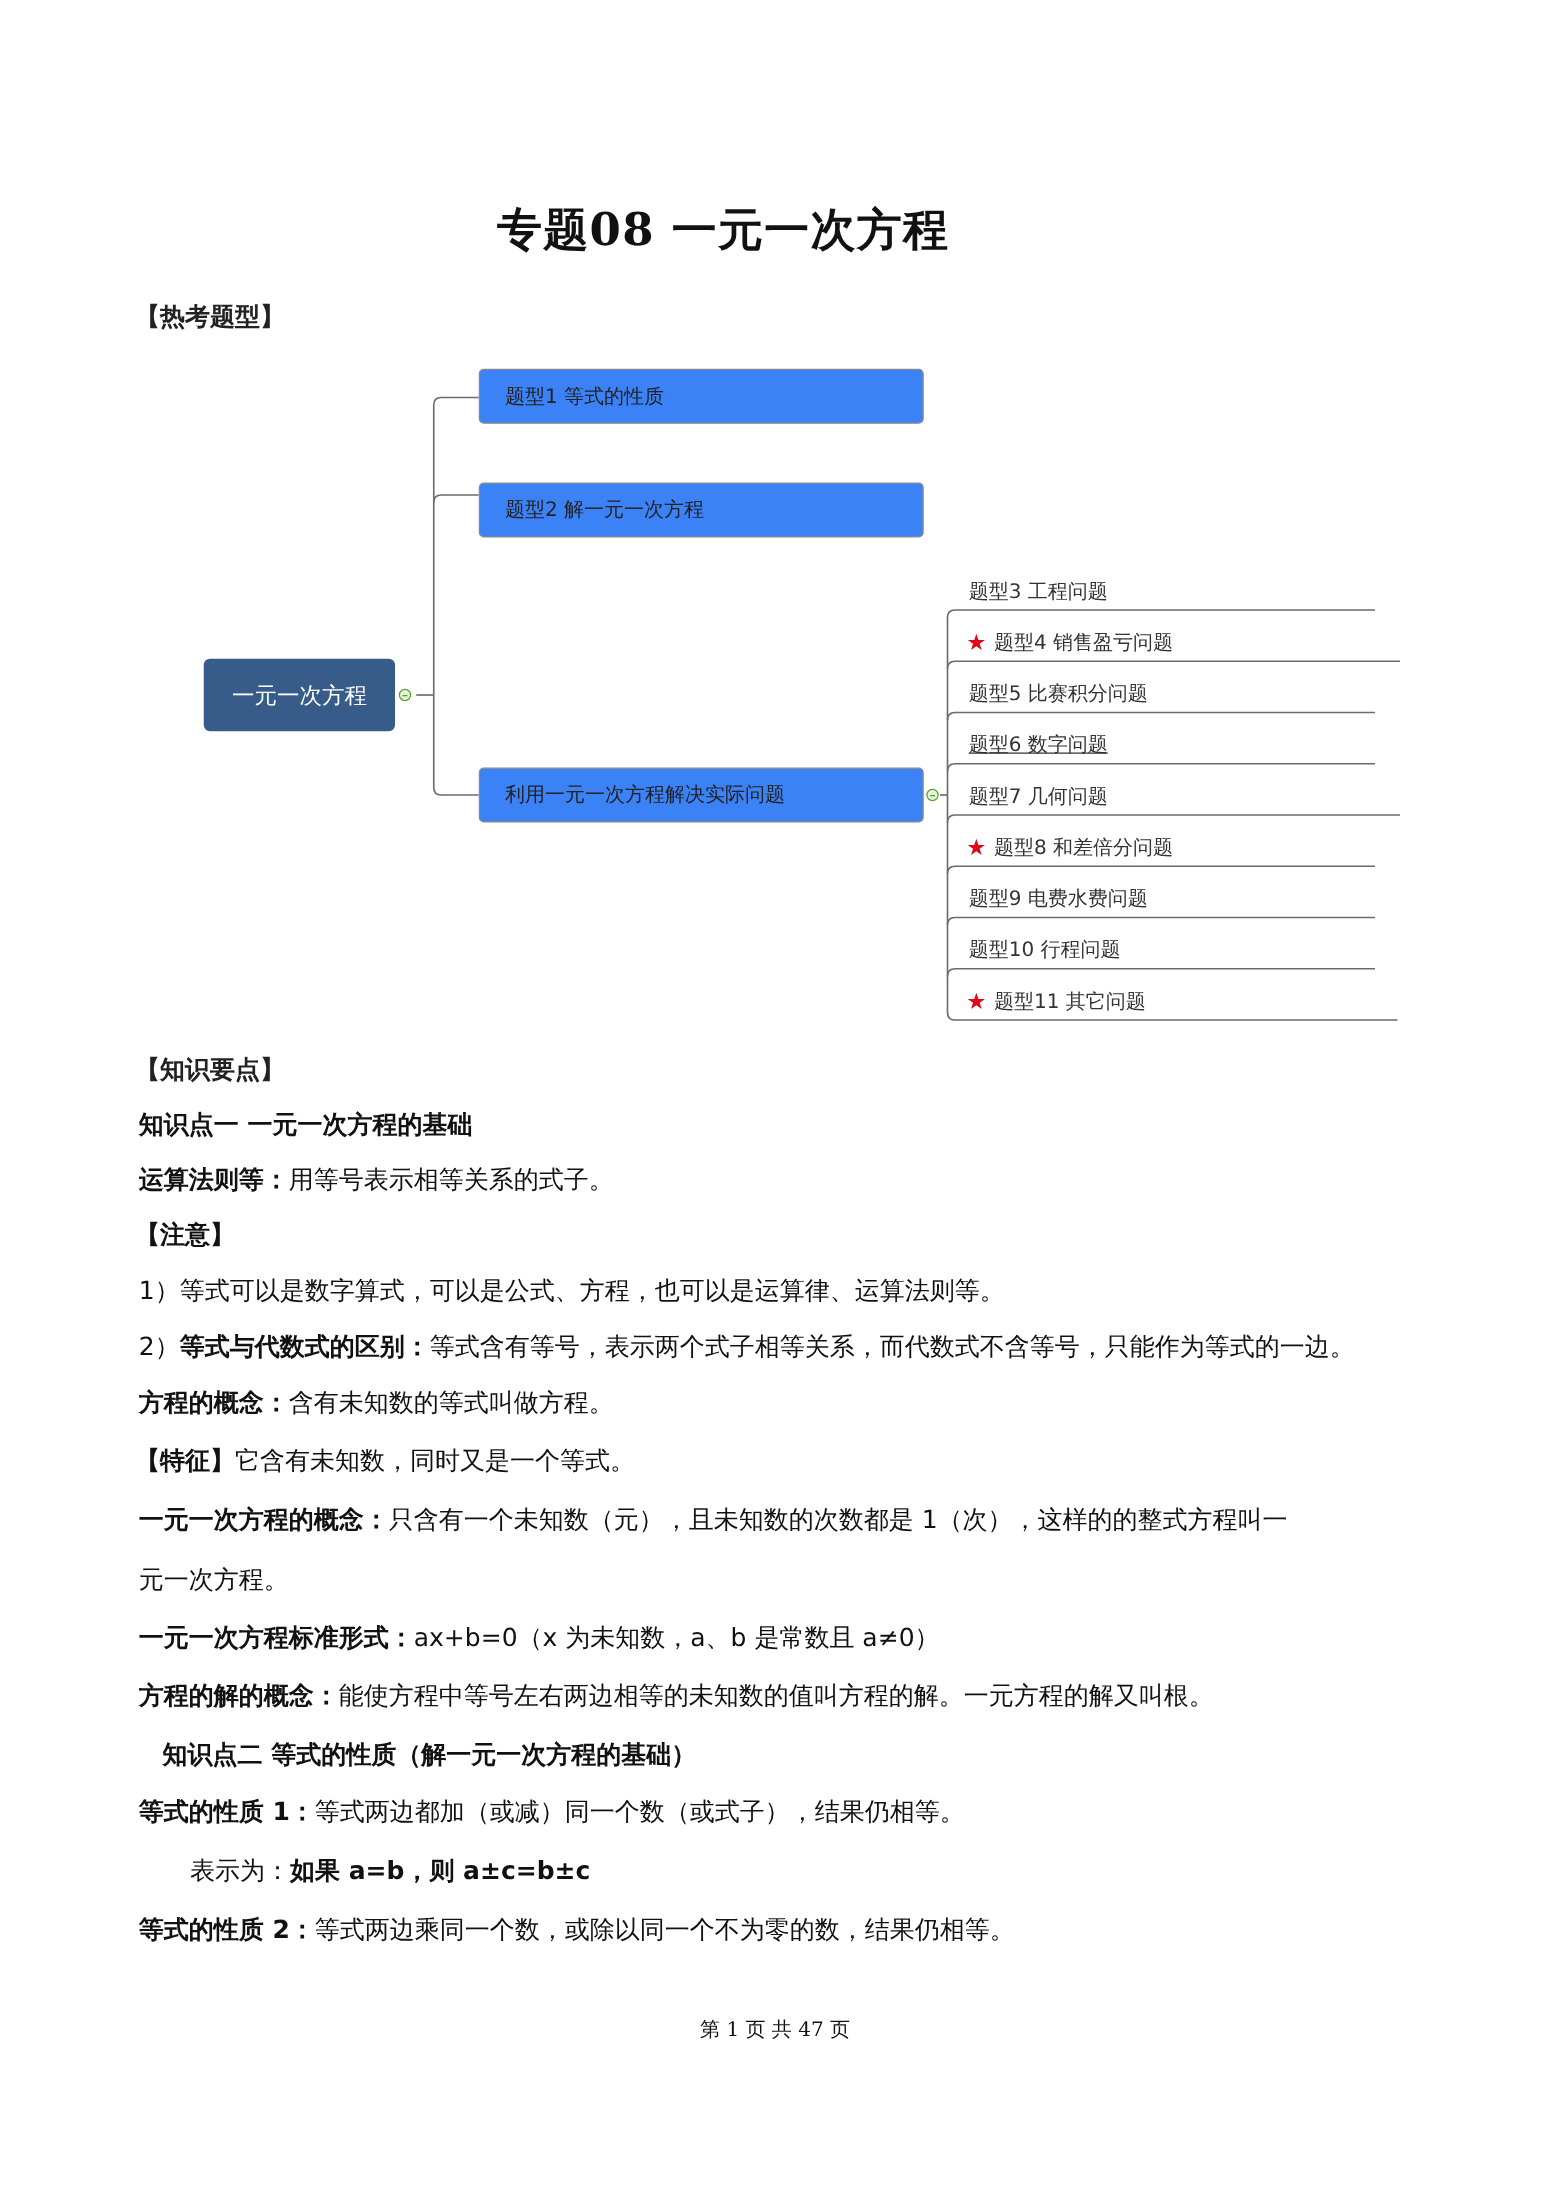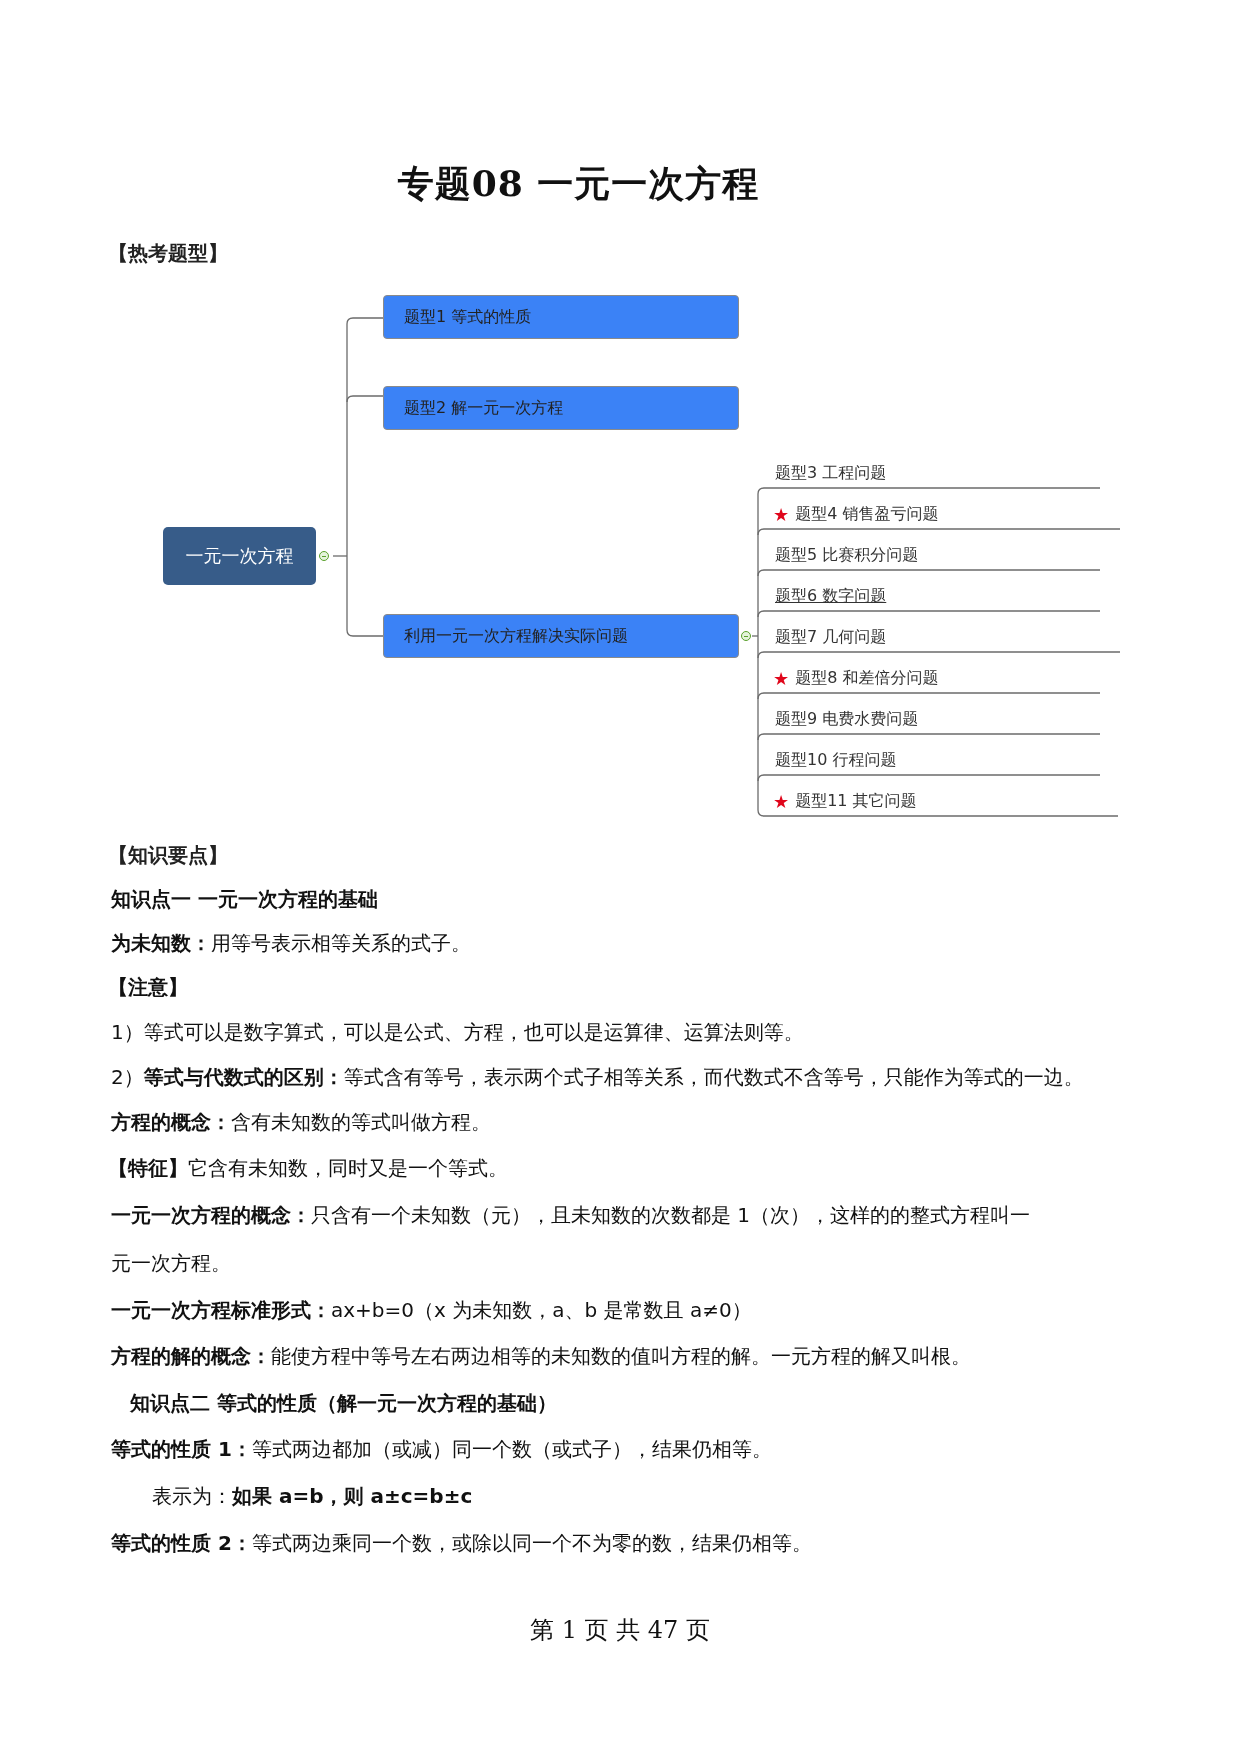--- a/index.html
+++ b/index.html
@@ -11,21 +11,21 @@
   .mm svg { position: absolute; left: 0; top: 0; }
   .root { position: absolute; left: 163px; top: 527px; width: 153px; height: 58px; background: #375C89; border-radius: 5px; color: #fff; font-size: 18px; display: flex; align-items: center; justify-content: center; pointer-events: auto; }
   .branch { position: absolute; left: 383px; width: 356px; height: 44px; background: #3b82f6; border: 1px solid #8a8a8a; border-radius: 4px; box-sizing: border-box; font-size: 16px; color: #222; display: flex; align-items: center; padding-left: 20px; pointer-events: auto; }
   .leaf { position: absolute; left: 775px; font-size: 16px; color: #333; display: flex; align-items: center; height: 24px; pointer-events: auto; }
   .star { color: #e0061b; font-size: 18px; margin-right: 6px; margin-left: -2px; }
   .toggle { position: absolute; width: 10px; height: 10px; border: 1px solid #5aa02c; border-radius: 50%; background: #e4f3da; box-sizing: border-box; pointer-events: auto; }
   .toggle::after { content: ""; position: absolute; left: 2px; right: 2px; top: 3.5px; height: 1px; background: #5aa02c; }
   
   .line { position: absolute; left: 111px; font-size: 20px; color: #111; white-space: nowrap; }
   .b { font-weight: bold; }
-  .footer { position: absolute; top: 1614px; left: 0; width: 1240px; text-align: center; font-family: "DejaVu Serif", serif; font-size: 24px; color: #111; }
+  .footer { position: absolute; top: 1614px; left: 0; width: 1240px; text-align: center; font-family: "DejaVu Serif", serif; font-size: 16px; color: #111; }
 </style>
 </head>
 <body>
 
 <div class="title">专题08 一元一次方程</div>
 
 <div class="section-head" style="top:240px;">【热考题型】</div>
 
 <div class="mm">
   <svg width="1240" height="840">
@@ -85,21 +85,21 @@
   <div class="leaf" style="top:789px;">
       <span class="star">★</span>
       <span>题型11 其它问题</span>
     </div>
 </div>
 
 <div class="section-head" style="top:842px;">【知识要点】</div>
 
 <div class="line b" style="top:886px;">知识点一 一元一次方程的基础</div>
 
-<div class="line" style="top:930px;"><span class="b">为未知数：</span><span>用等号表示相等关系的式子。</span></div>
+<div class="line" style="top:930px;"><span class="b">运算法则等：</span><span>用等号表示相等关系的式子。</span></div>
 
 <div class="line b" style="top:974px; left:108px;">【注意】</div>
 
 <div class="line" style="top:1019px;">1）等式可以是数字算式，可以是公式、方程，也可以是运算律、运算法则等。</div>
 
 <div class="line" style="top:1064px;"><span>2）</span><span class="b">等式与代数式的区别：</span><span>等式含有等号，表示两个式子相等关系，而代数式不含等号，只能作为等式的一边。</span></div>
 
 <div class="line" style="top:1109px;text-align:center;"><span class="b">方程的概念：</span><span>含有未知数的等式叫做方程。</span></div>
 
 <div class="line" style="top:1155px; left:108px;"><span class="b">【特征】</span><span>它含有未知数，同时又是一个等式。</span></div>

